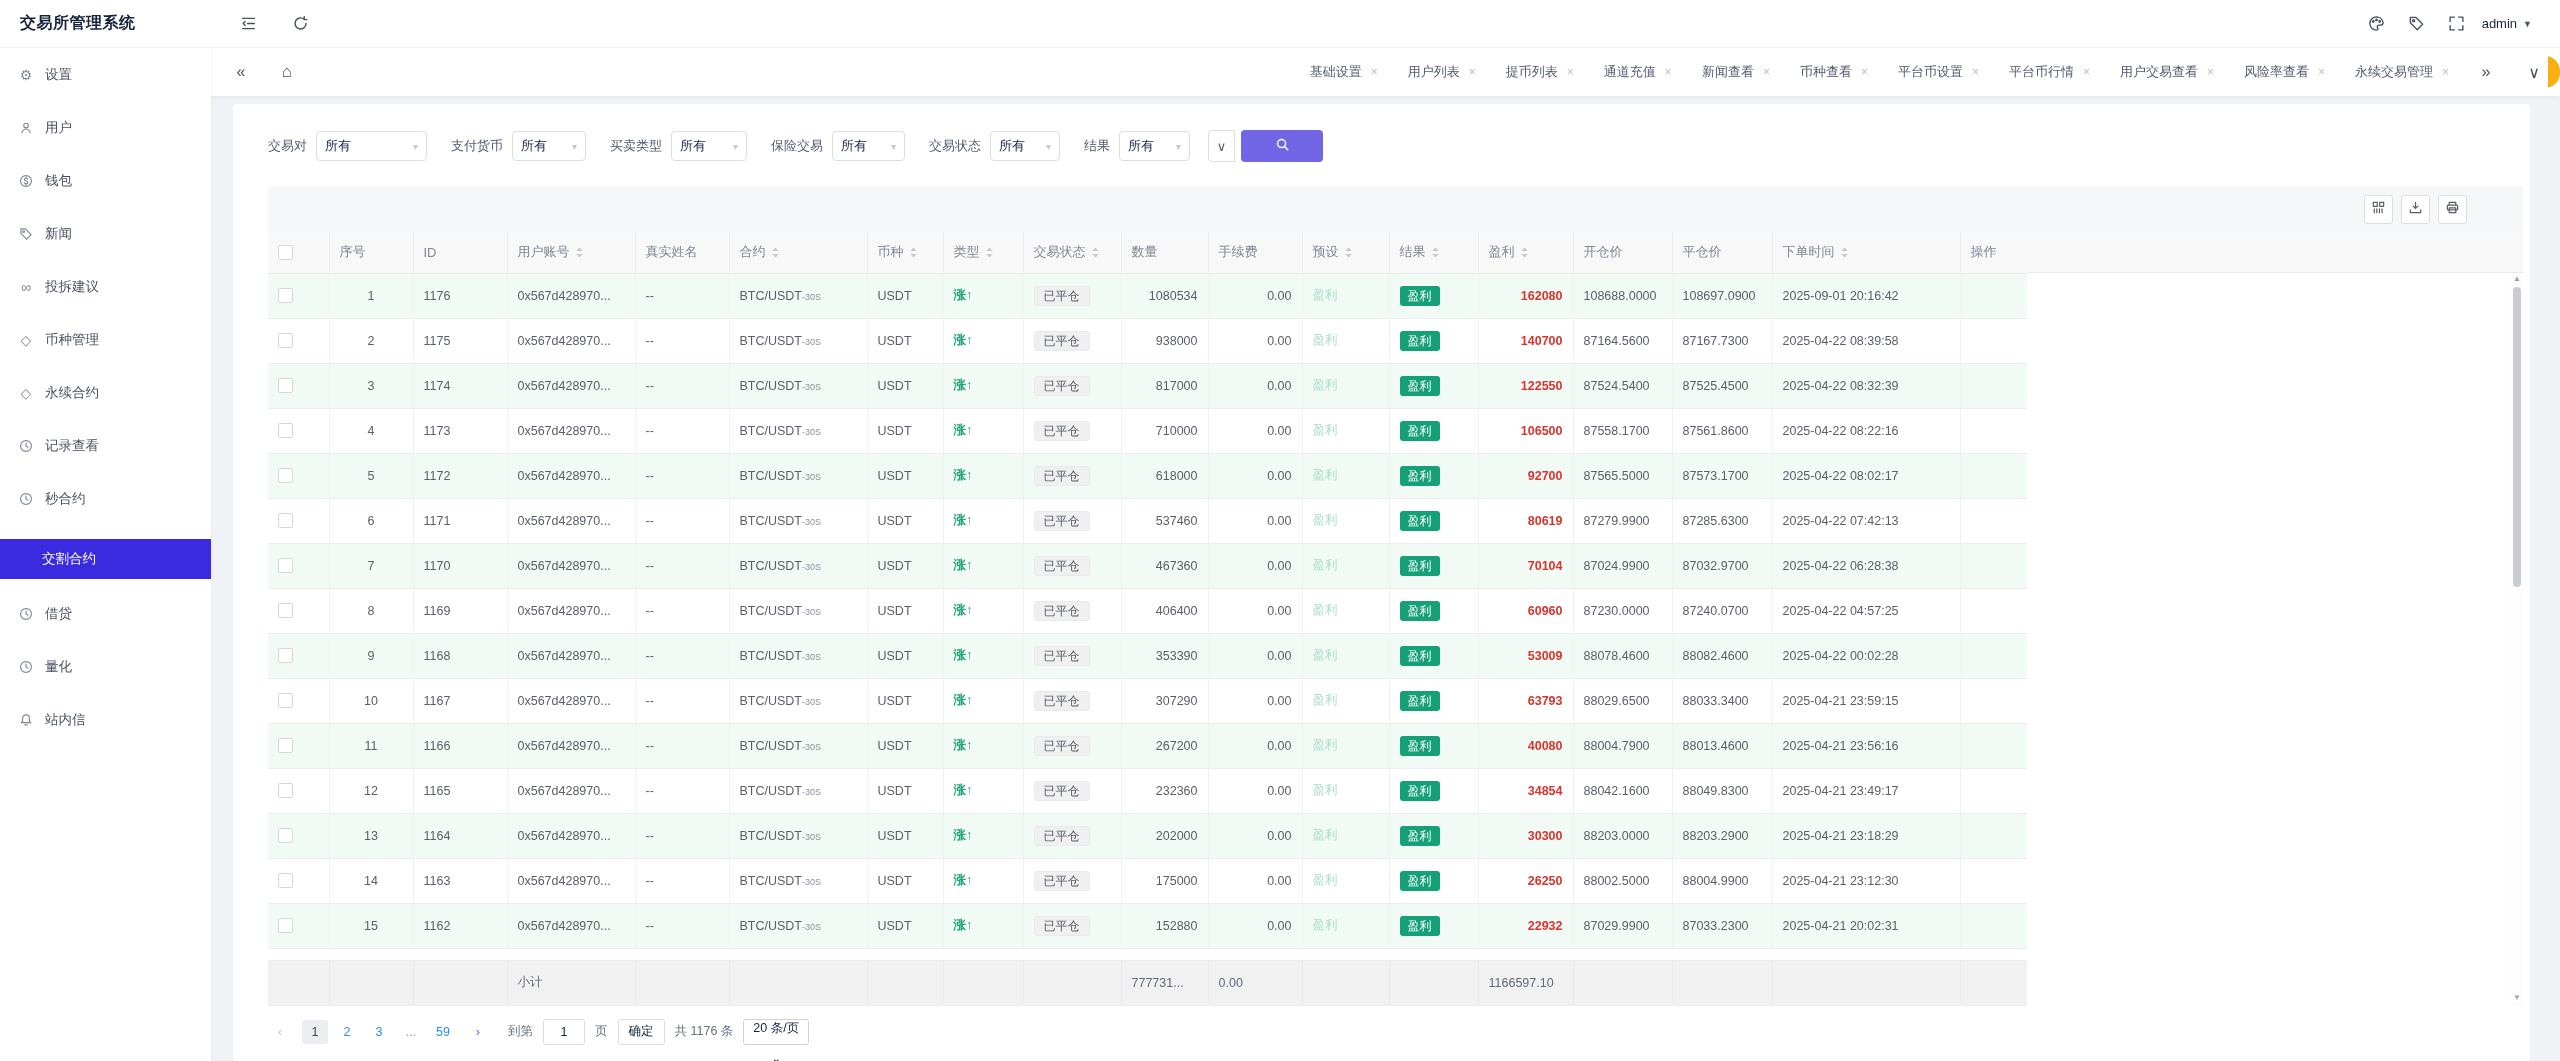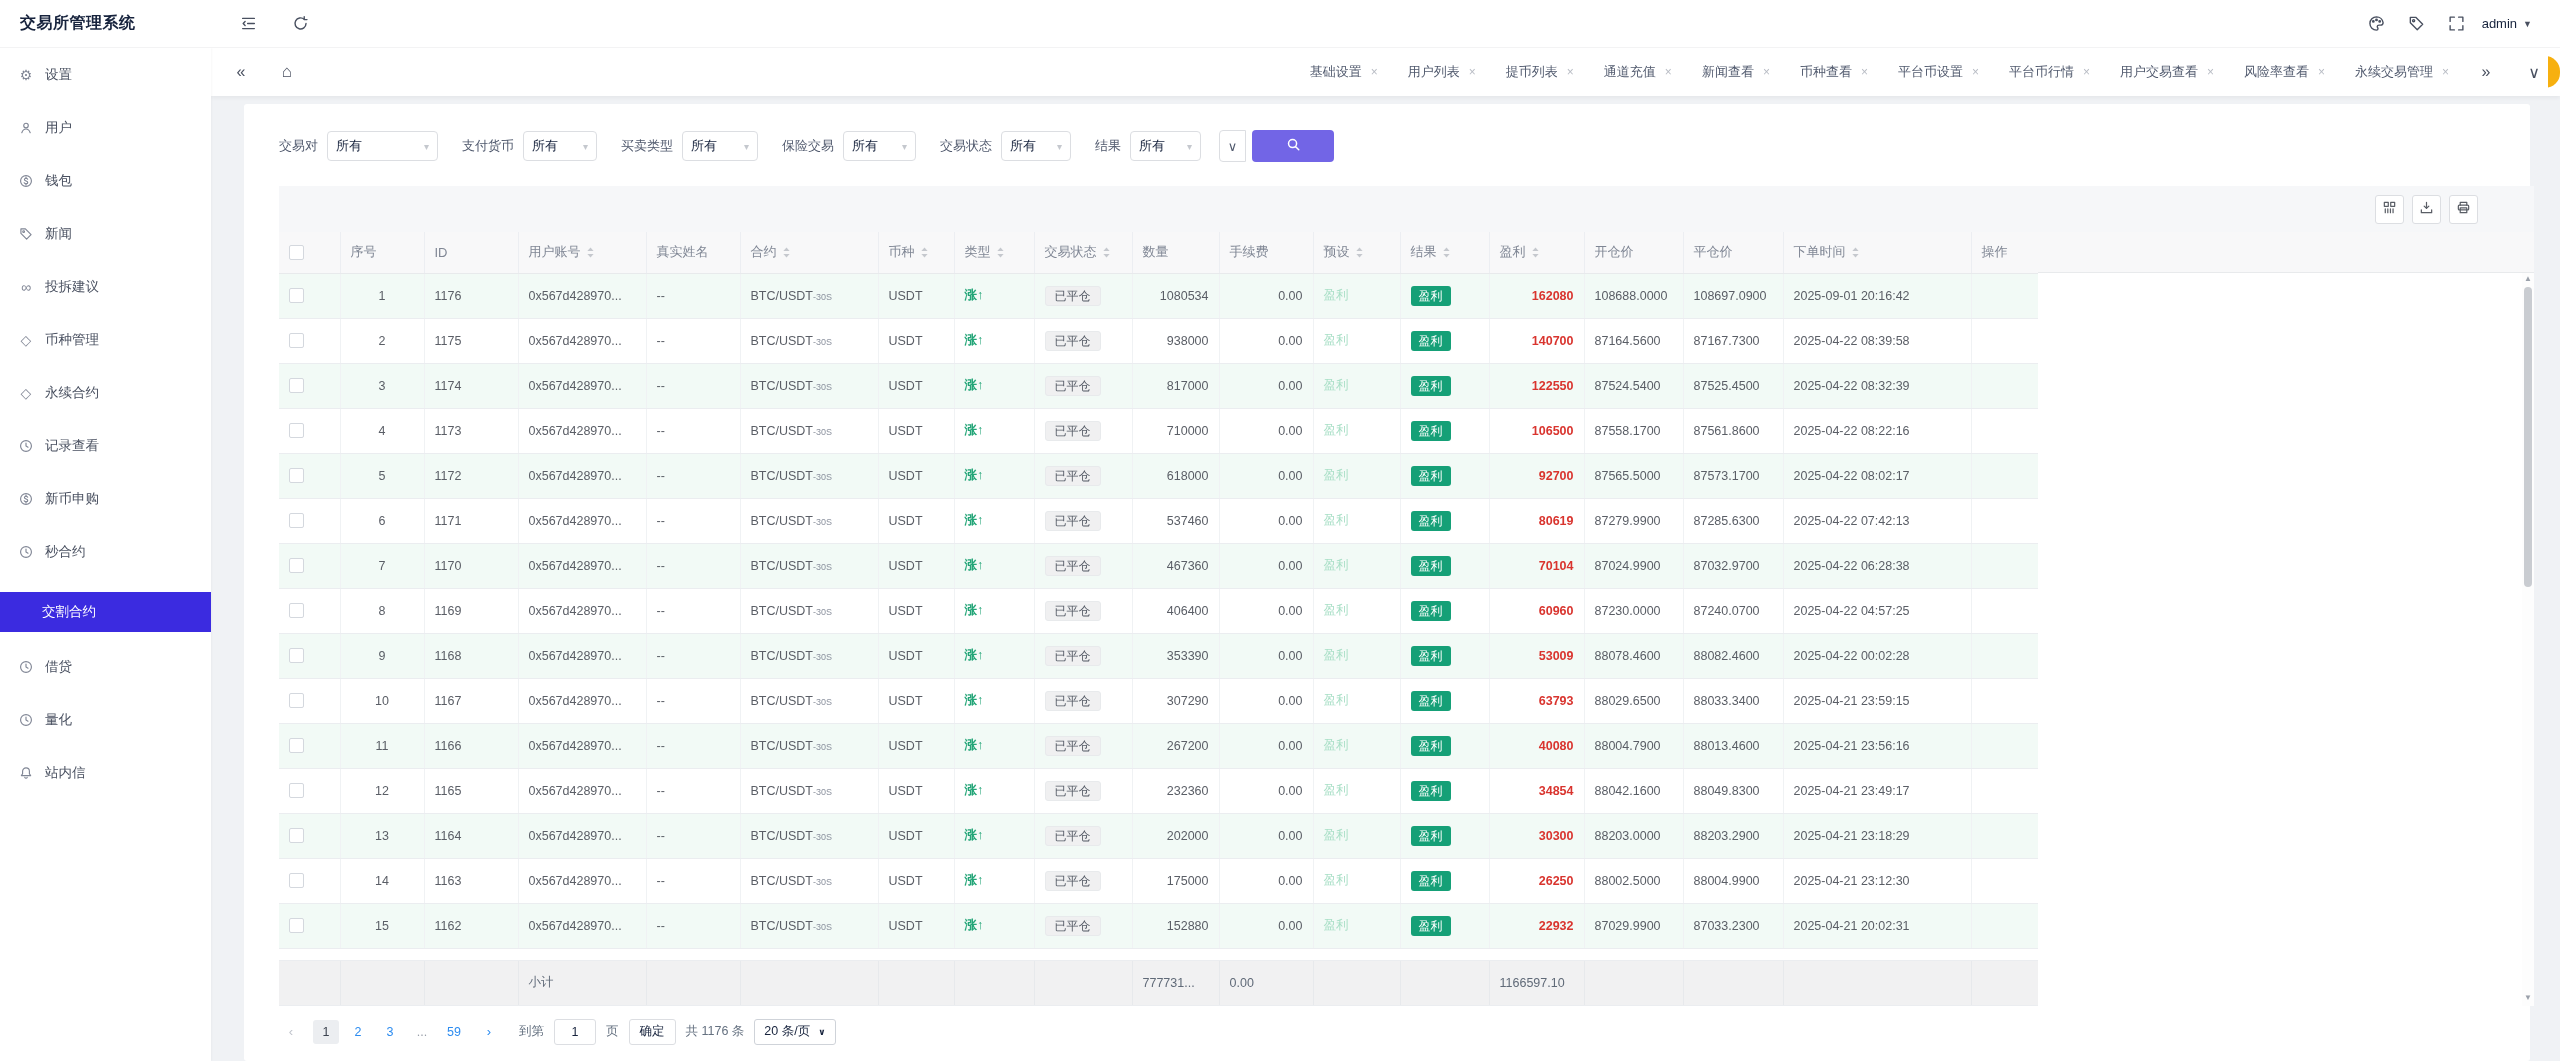--- a/index.html
+++ b/index.html
@@ -31,21 +31,21 @@
   .tb-btn { width:28px; height:28px; display:inline-flex; align-items:center; justify-content:center; color:#495060; font-size:16px; cursor:pointer; flex:0 0 auto; }
   .tb-home { margin-left:18px; margin-right:14px; font-size:17px; }
   .tabs { display:flex; align-items:center; gap:4px; overflow:hidden; flex:1 1 auto;justify-content:flex-end; }
   .tab { display:inline-flex; align-items:center; gap:9px; padding:7px 13px; font-size:13px; color:#515a6e; cursor:pointer; white-space:nowrap; border-radius:15px; }
   .tab .x { font-size:12px; color:#b8bcc4; }
   .tab.active { background:#f7b00f; color:#fff; }
   .tab.active .x { color:rgba(255,255,255,.85); }
   .tab-right { position:absolute; right:12px; top:0; height:48px; display:flex; align-items:center; gap:20px; background:#fff; padding-left:8px; }
 
   
-  .main { position:absolute; top:96px; left:211px; right:0; bottom:0; background:#f0f2f5; padding:8px 30px 0 33px; }
+  .main { position:absolute; top:96px; left:211px; right:0; bottom:0; background:#f0f2f5; padding:8px 30px 0 22px; }
   .card { background:#fff; border-radius:3px; height:957px; position:relative; padding:26px 0 0 35px; }
 
   
   .filter-bar { display:flex; align-items:center; gap:24px; height:32px; }
   .f-group { display:flex; align-items:center; gap:9px; }
   .f-label { font-size:13px; color:#515a6e; white-space:nowrap; }
   .select { height:30px; border:1px solid #dcdee2; border-radius:4px; background:#fff; display:flex; align-items:center; justify-content:space-between; padding:0 8px; font-size:13px; color:#17233d; cursor:pointer; }
   .select .car { color:#c5c8ce; font-size:10px; margin-left:6px; }
   .search-group { display:flex; align-items:center; margin-left:-6px; }
   .chev-btn { width:27px; height:32px; border:1px solid #dcdee2; border-radius:4px 0 0 4px; background:#fff; display:flex; align-items:center; justify-content:center; color:#515a6e; font-size:13px; cursor:pointer; }
@@ -85,21 +85,21 @@
   
   .pagination { display:flex; align-items:center; gap:10px; height:52px; padding-left:0; font-size:12.5px; color:#657180; }
   .pg-arrow { width:24px; height:24px; display:flex; align-items:center; justify-content:center; font-size:13px; cursor:pointer; }
   .pg-prev { color:#c0c4cc; }
   .pg-next { color:#2d8cf0; }
   .pg-num { min-width:26px; height:24px; display:flex; align-items:center; justify-content:center; border-radius:3px; color:#2d8cf0; cursor:pointer; padding:0 4px; }
   .pg-num.active { background:#eceef1; color:#3c4350; cursor:default; }
   .pg-num.dots { color:#9aa0aa; cursor:default; }
   .goto-input { width:42px; height:26px; border:1px solid #dcdee2; border-radius:3px; text-align:center; font-size:12.5px; color:#17233d; font-family:inherit; }
   .confirm-btn { height:26px; border:1px solid #dcdee2; border-radius:3px; background:#fff; padding:0 10px; font-size:12.5px; color:#17233d; font-weight:normal; cursor:pointer; font-family:inherit; }
-  .psize { height:26px; border:1px solid #cfd3d9; border-radius:3px; background:#fff; display:flex; align-items:center; gap:8px; padding:0 9px; font-size:12.5px; color:#17233d; cursor:pointer; }
+  .psize { height:26px; border:1px solid #cfd3d9; border-radius:3px; background:#fff; display:flex; align-items:center; gap:20px; padding:0 9px; font-size:12.5px; color:#17233d; cursor:pointer;flex-direction:column; }
   .psize b { font-size:9px; }
   .sort-ic { display:inline-flex; flex-direction:column; line-height:0; }
 </style>
 </head>
 <body>
 
 <div class="app">
 
   <header class="top-header">
     <div class="logo-area">
@@ -191,30 +191,20 @@
           <span>永续合约</span>
         </div>
         <div class="side-item">
           <span class="sicon">
             <svg viewBox="0 0 16 16" fill="none" stroke="currentColor" stroke-width="1.3" stroke-linecap="round" stroke-linejoin="round">
               <circle cx="8" cy="8" r="6.2"></circle>
               <path d="M8 4.6V8l2.3 1.4"></path>
             </svg>
           </span>
           <span>记录查看</span>
-        </div>
-        <div class="side-item">
-          <span class="sicon">
-            <svg viewBox="0 0 16 16" fill="none" stroke="currentColor" stroke-width="1.3" stroke-linecap="round" stroke-linejoin="round">
-              <circle cx="8" cy="8" r="6.2"></circle>
-              <path d="M9.9 5.9c-.4-.7-1.1-1.1-1.9-1.1-1 0-1.8.6-1.8 1.5 0 2.1 3.8 1.2 3.8 3.3 0 .9-.9 1.6-2 1.6-.9 0-1.6-.4-2.1-1.2"></path>
-              <path d="M8 3.5v1.3M8 11.2v1.3"></path>
-            </svg>
-          </span>
-          <span>新币申购</span>
         </div>
         <div class="side-item">
           <span class="sicon">
             <svg viewBox="0 0 16 16" fill="none" stroke="currentColor" stroke-width="1.3" stroke-linecap="round" stroke-linejoin="round">
               <circle cx="8" cy="8" r="6.2"></circle>
               <path d="M8 4.6V8l2.3 1.4"></path>
             </svg>
           </span>
           <span>秒合约</span>
         </div>

